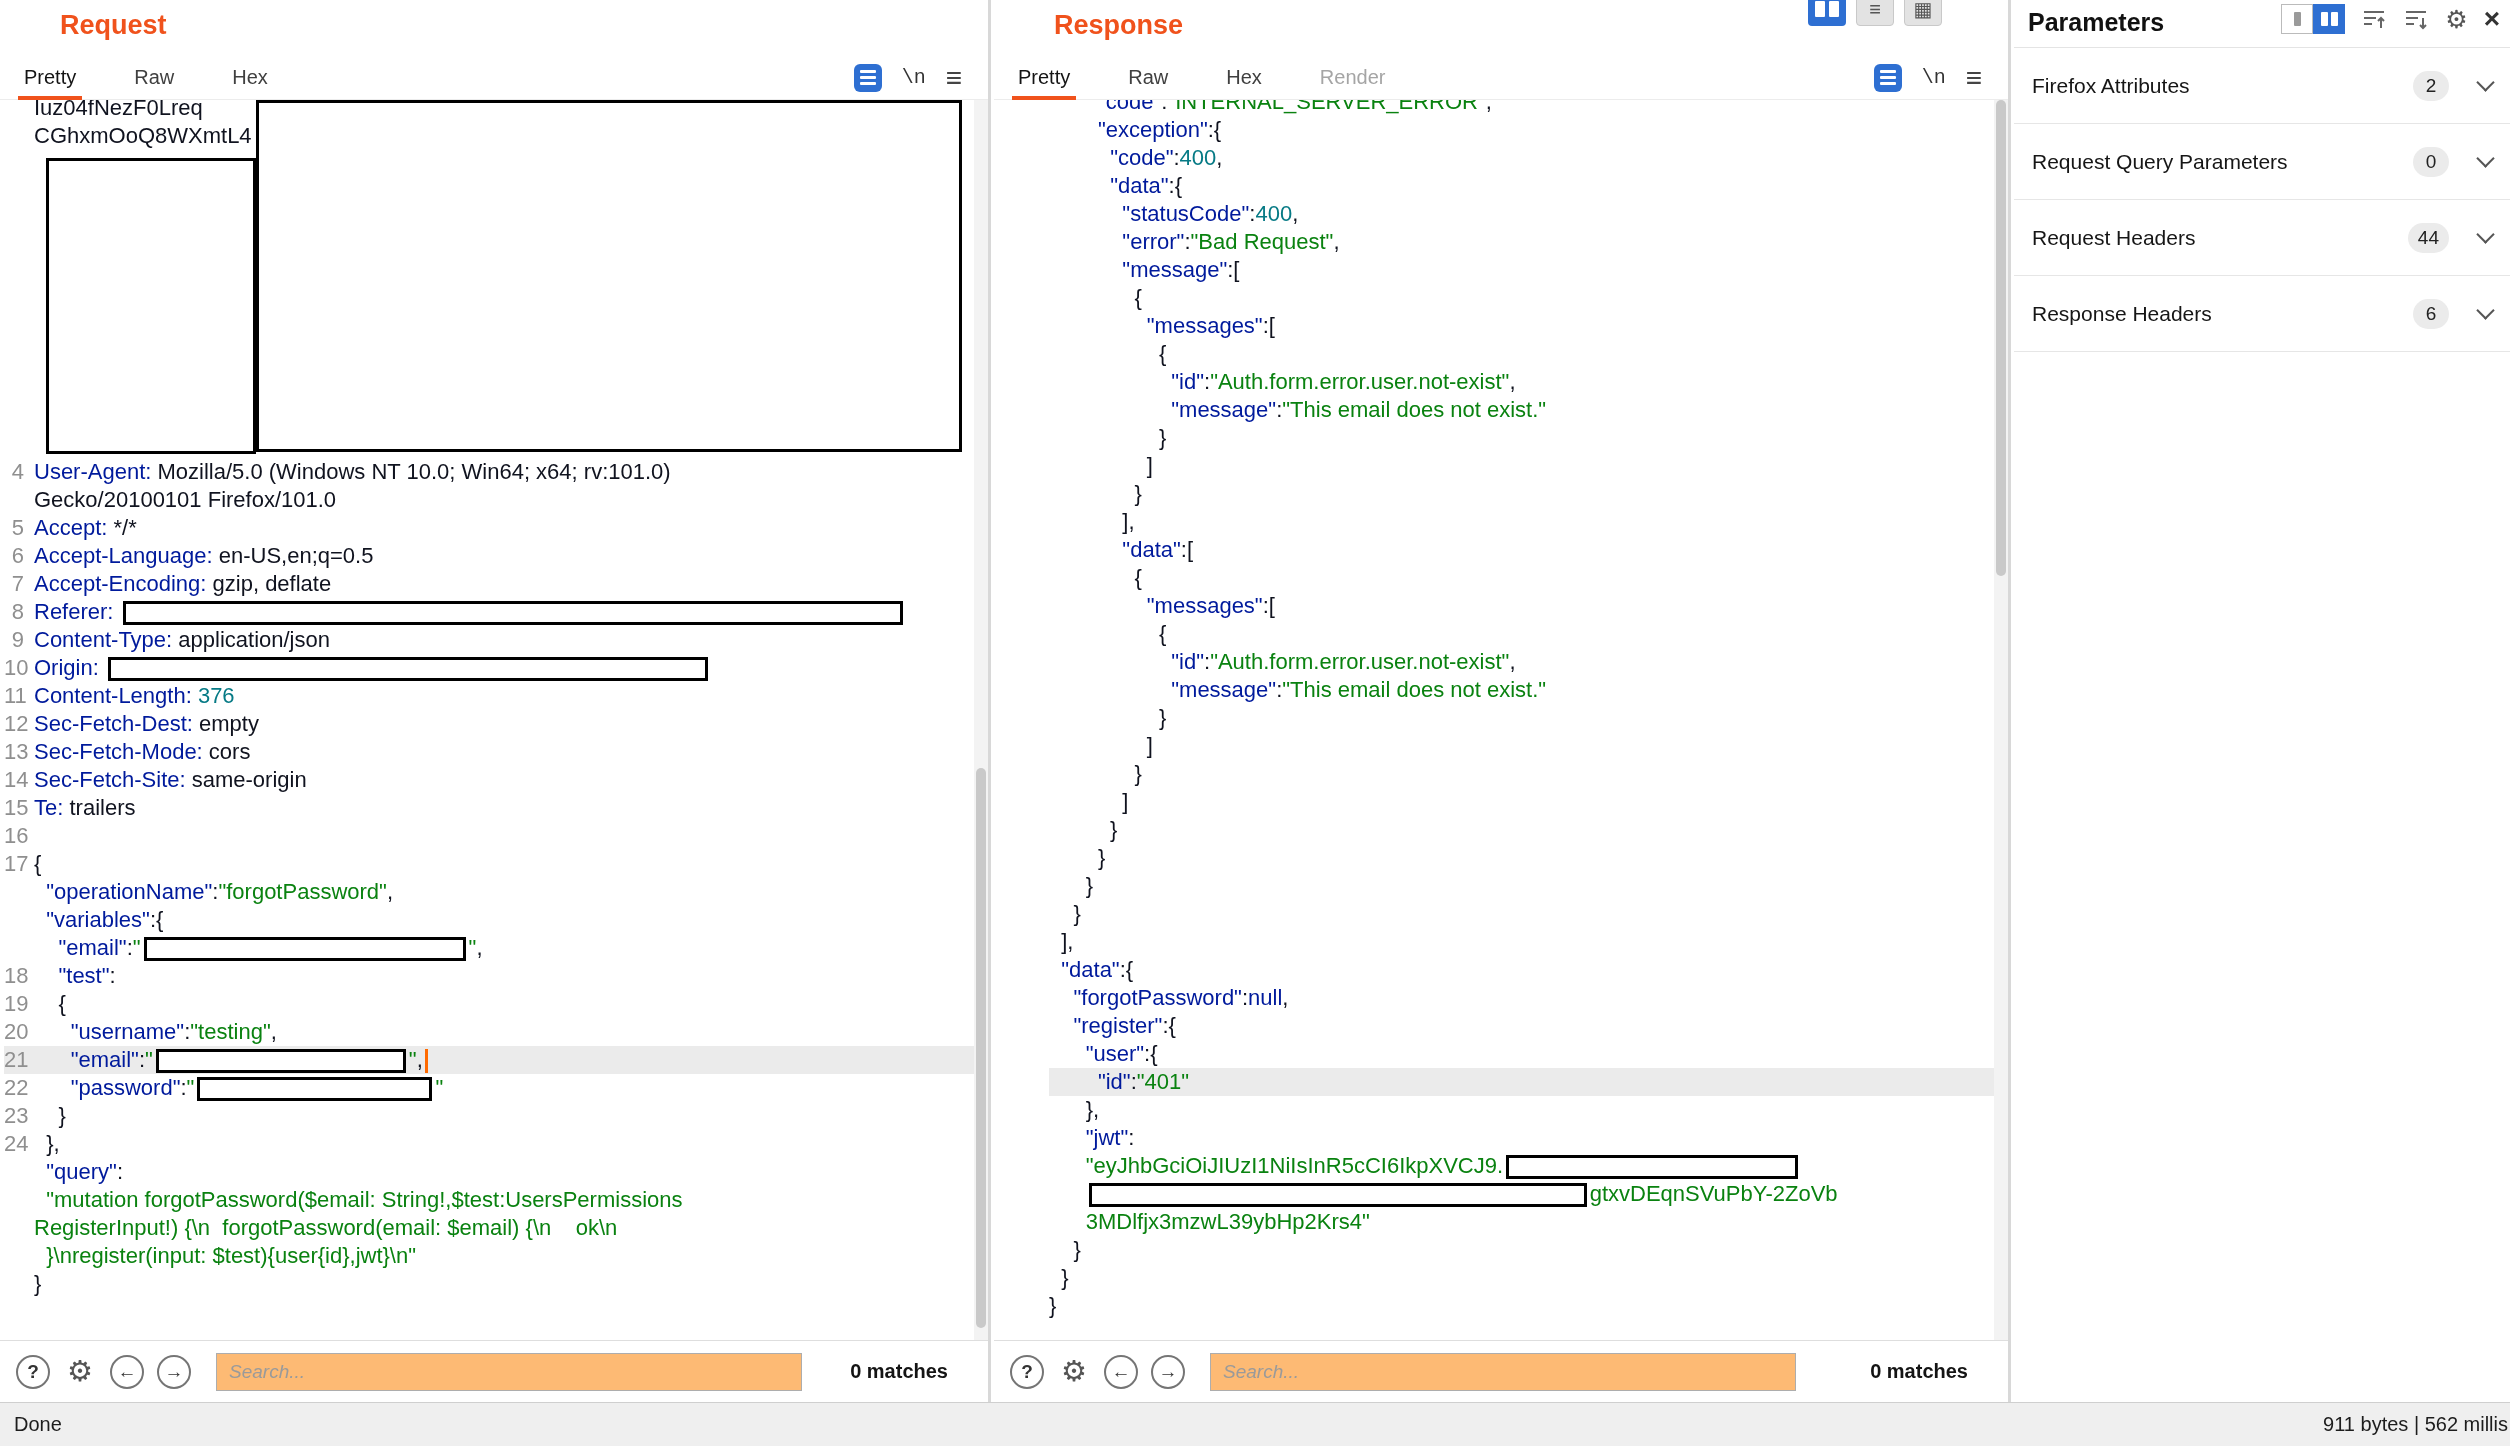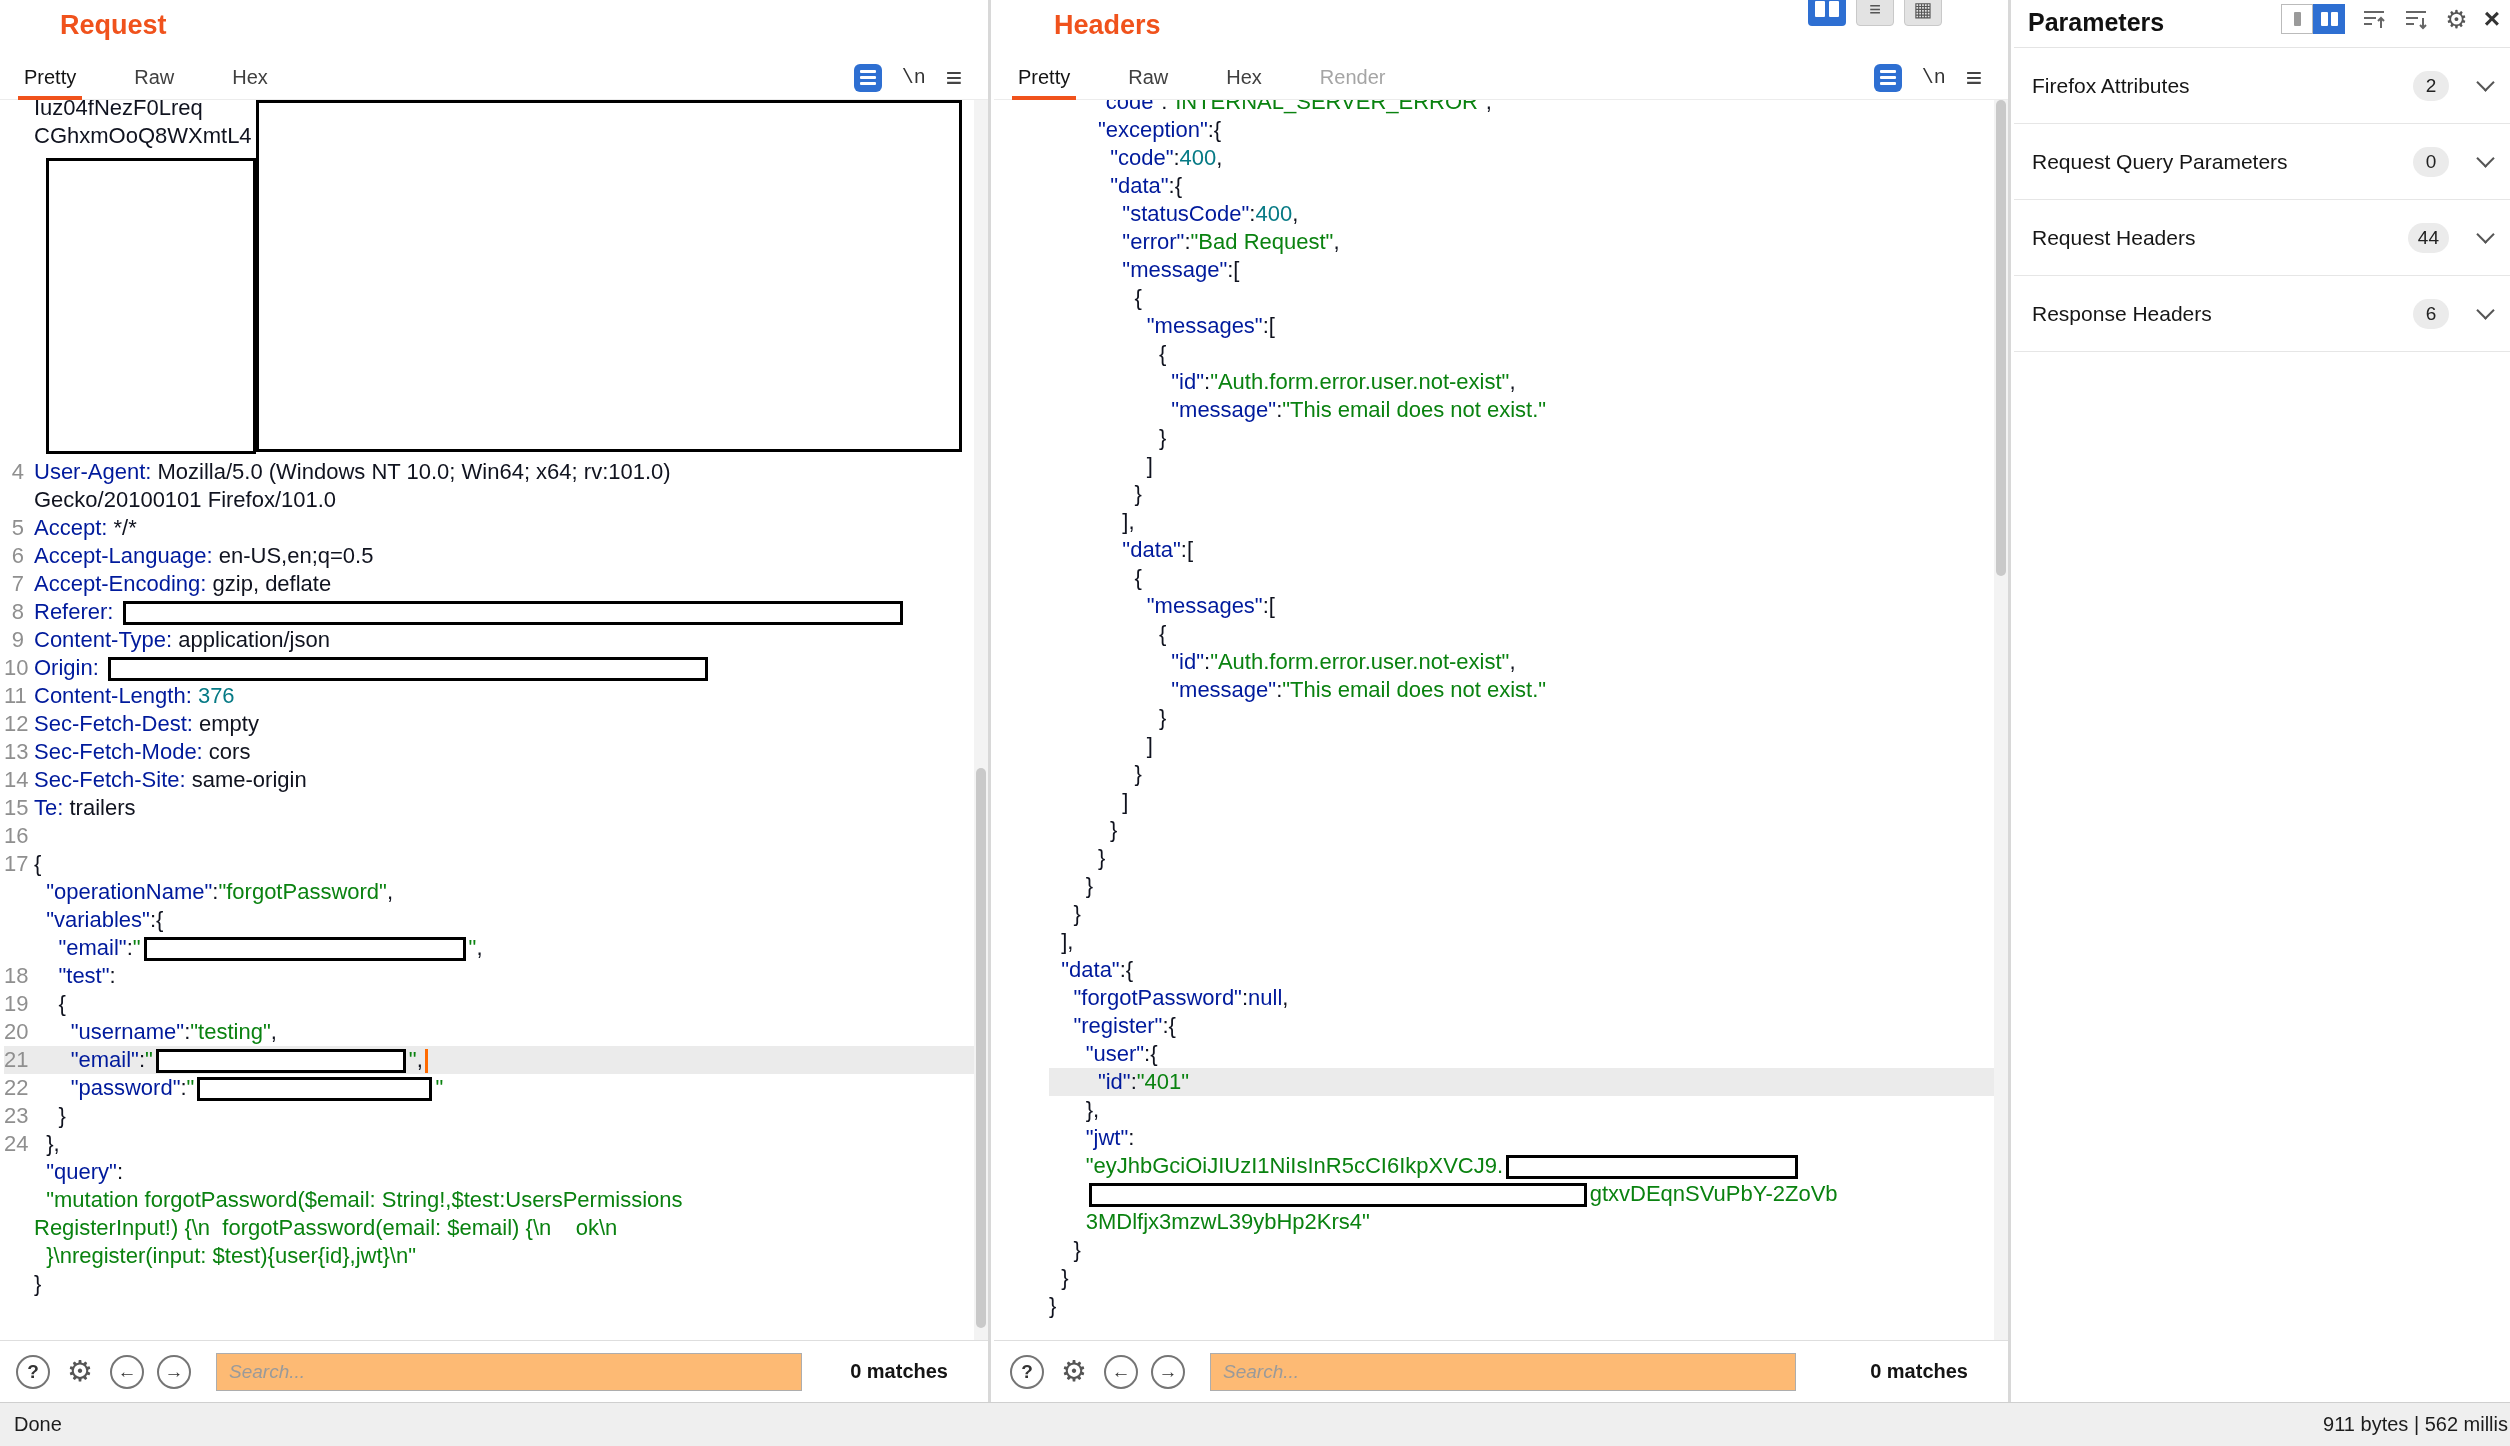--- a/index.html
+++ b/index.html
@@ -137,21 +137,21 @@
 <section class="panel" id="panel-response">
   <div class="win-icons">
     <span class="win-icon blue">
         <i></i>
         <i></i>
       </span>
     <span class="win-icon gray">≡</span>
     <span class="win-icon gray">▦</span>
   </div>
 
-  <div class="panel-title">Headers</div>
+  <div class="panel-title">Response</div>
 
   <div class="tabbar">
     <div class="tab active">Pretty</div>
     <div class="tab">Raw</div>
     <div class="tab">Hex</div>
     <div class="tab disabled">Render</div>
     <div class="tab-tools">
       <span class="pretty-icon">
           <i></i>
           <i></i>

